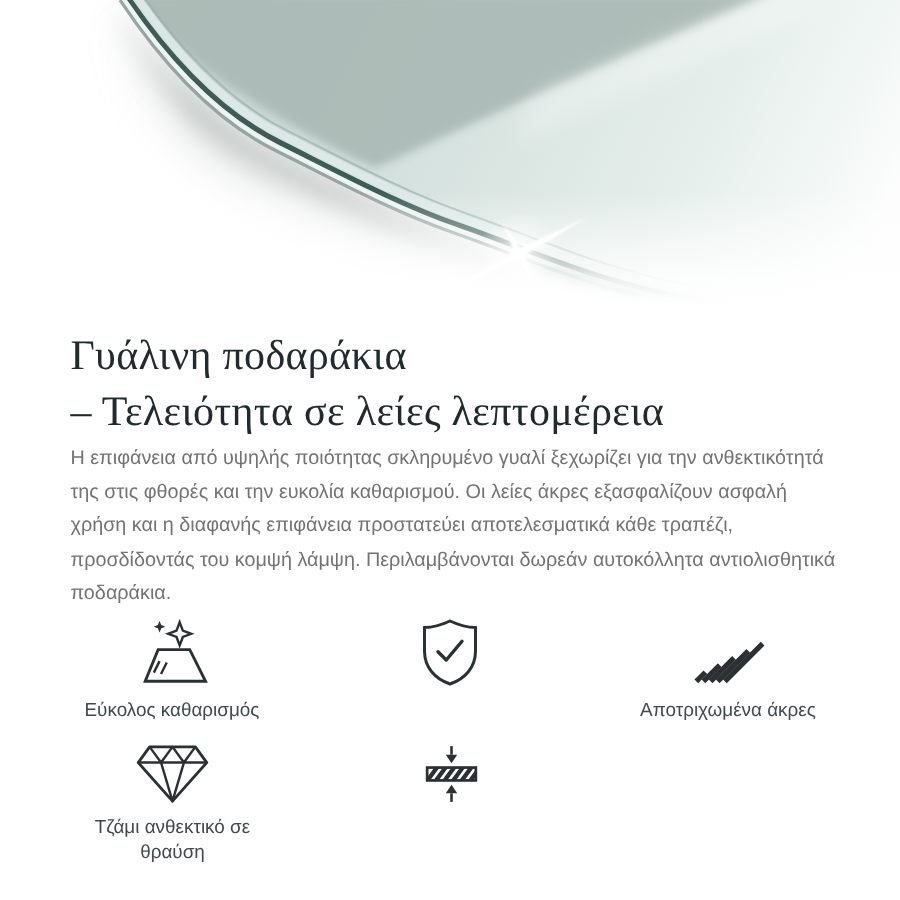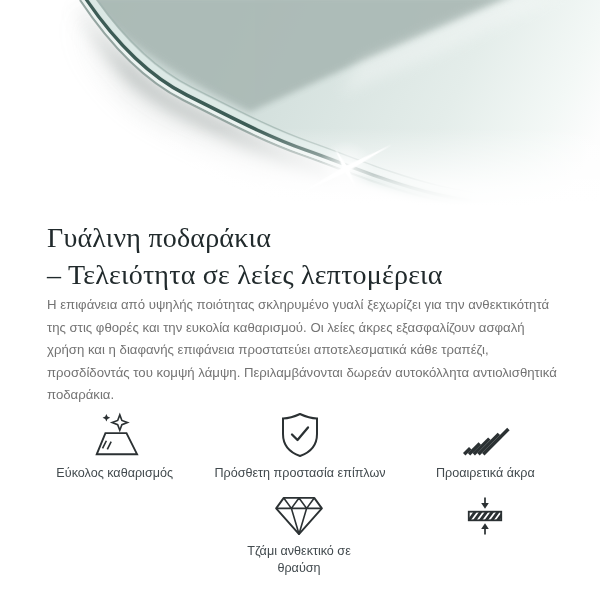--- a/index.html
+++ b/index.html
@@ -7,21 +7,21 @@
          font-family:"Liberation Sans","DejaVu Sans",sans-serif;}
   .hero{position:absolute;left:0;top:0;width:600px;height:215px;}
   .hero svg{display:block;}
   h1.heading{position:absolute;left:47px;top:219px;margin:0;font-weight:400;
              font-family:"Liberation Serif","DejaVu Serif",serif;
              font-size:28px;line-height:37px;color:#212a2c;letter-spacing:.2px;}
   h1.heading span{display:block;}
   p.para{position:absolute;left:47px;top:294px;width:512px;margin:0;
          font-size:13.2px;line-height:22.5px;color:#737373;}
   .features{position:absolute;left:22px;top:410px;width:556px;}
-  .frow{display:flex;justify-content:flex-end;}
+  .frow{display:flex;justify-content:flex-start;}
   .frow2{margin-top:6px;}
   .feature{width:186px;display:flex;flex-direction:column;align-items:center;}
   .icon-box{height:48px;display:flex;align-items:flex-end;justify-content:center;margin-bottom:7px;}
   .flabel{font-size:12.6px;line-height:17px;color:#424a4e;text-align:center;}
   .feature.c4 .flabel{max-width:130px;}
   .feature.c5 .flabel{max-width:185px;}
   .fic{display:block;stroke:#2b3133;fill:none;stroke-width:2;}
   .fic .fill{fill:#2b3133;stroke:none;}
 </style>
 </head>
@@ -154,34 +154,33 @@
         <div class="flabel">Εύκολος καθαρισμός</div>
       </div>
 
       <div class="feature c2">
         <div class="icon-box">
           <svg class="fic" width="40" height="46" viewBox="0 0 40 46">
             <path d="M20,2 C26,4.8 31.5,6.3 37,6.4 V22 C37,33 30,40.5 20,44 C10,40.5 3,33 3,22 V6.4 C8.5,6.3 14,4.8 20,2 Z"></path>
             <path d="M12,22.5 L17.5,28 L28,15.5" stroke-width="2.3" stroke-linecap="round" stroke-linejoin="round"></path>
           </svg>
         </div>
-        <div class="flabel">Πρόσθετη προστασία επίπλων</div>
       </div>
 
       <div class="feature c3">
         <div class="icon-box">
           <svg class="fic" width="52" height="37" viewBox="0 0 60 42">
             <path d="M6,38 L13,31" stroke-width="4"></path>
             <path d="M11.5,38 L24,25.5" stroke-width="4"></path>
             <path d="M17,38 L35,20" stroke-width="4"></path>
             <path d="M22.5,38 L46,14.5" stroke-width="4"></path>
             <path d="M28,38 L57,9" stroke-width="4"></path>
           </svg>
         </div>
-        <div class="flabel">Προαιρετικά άκρα</div>
+        <div class="flabel">Αποτριχωμένα άκρες</div>
       </div>
 
     </div>
     <div class="frow frow2">
 
       <div class="feature c4">
         <div class="icon-box">
           <svg class="fic" width="50" height="40" viewBox="0 0 52 42" stroke-linejoin="round">
             <path d="M10,2 H42 L50,13 L26,40 L2,13 Z"></path>
             <path d="M2,13 H50 M10,2 L18,13 L26,2 L34,13 L42,2 M18,13 L26,40 L34,13" stroke-width="1.7"></path>

